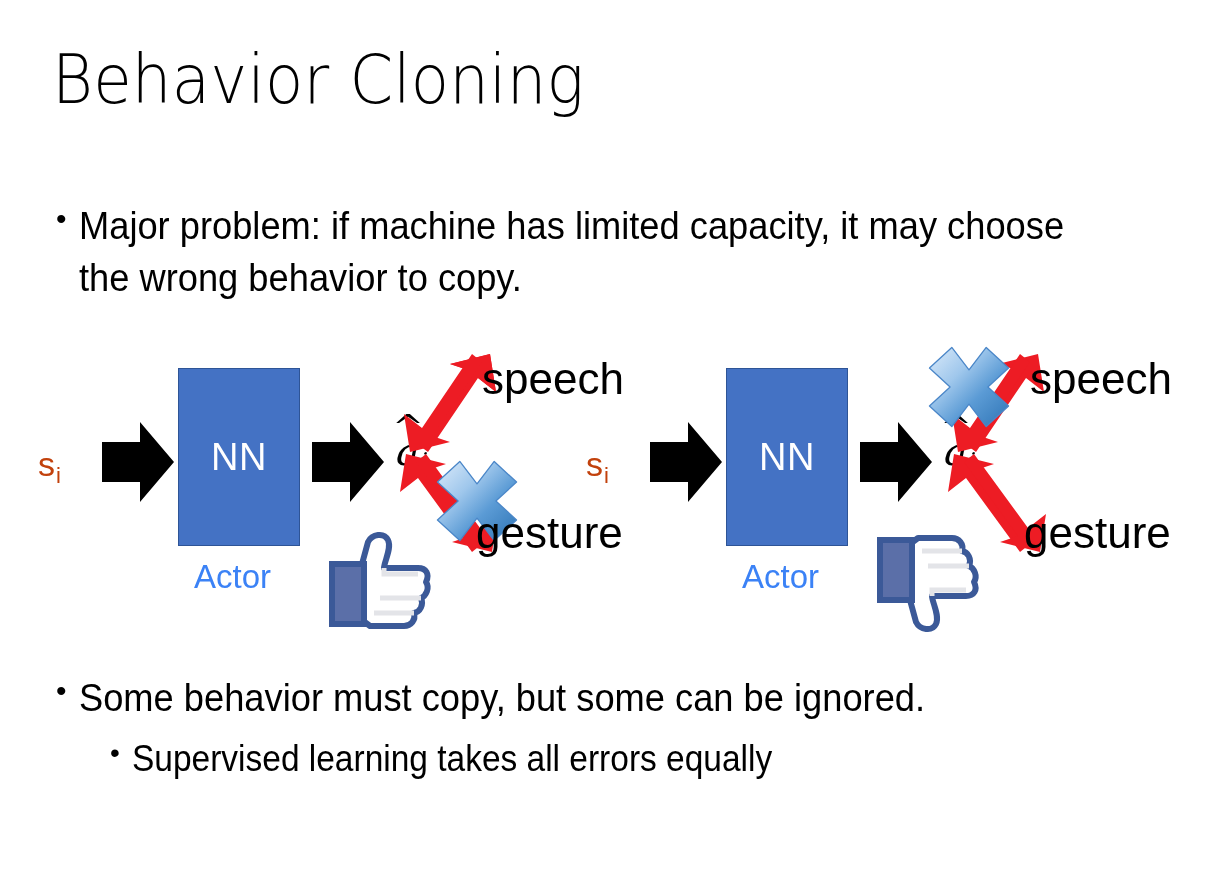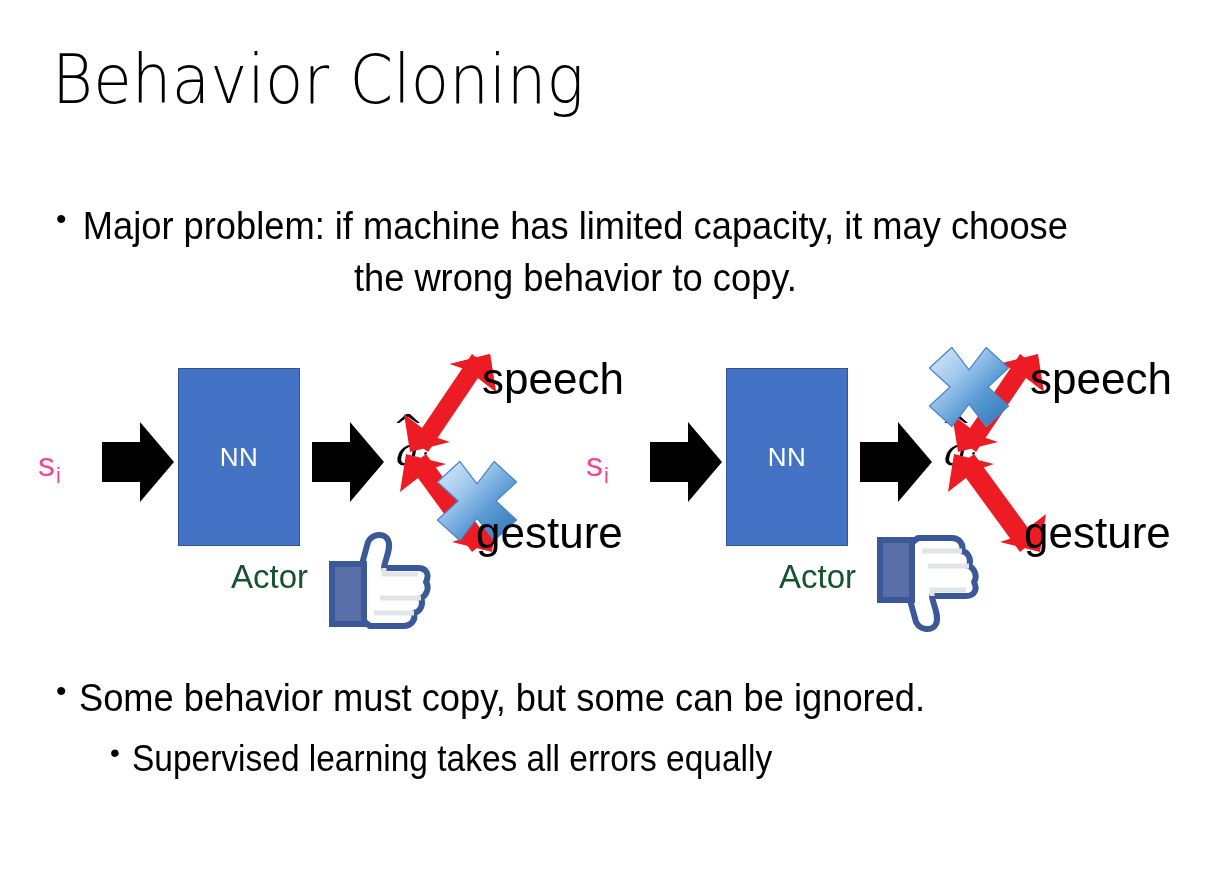--- a/index.html
+++ b/index.html
@@ -11,21 +11,20 @@
   body {
     font-family: "Liberation Sans", sans-serif;
     -webkit-font-smoothing: antialiased;
   }
   #slide {
     position: relative;
     width: 1210px;
     height: 892px;
     background: #ffffff;
     overflow: hidden;
-    text-align: center;
   }
 
   
   #slide-title {
     position: absolute;
     left: 52px;
     top: 44px;
     font-size: 68px;
     font-weight: 300;
     letter-spacing: 0.2px;
@@ -85,21 +84,21 @@
     top: 340px;
     width: 600px;
     height: 290px;
   }
   #diagram-left  { left: 10px; }
   #diagram-right { left: 558px; }
 
   .state-label {
     position: absolute;
     font-size: 34px;
-    color: #ec4899;
+    color: #c2410c;
     font-family: "Liberation Sans", sans-serif;
     white-space: nowrap;
   }
   .state-label sub {
     font-size: 22px;
     vertical-align: baseline;
     position: relative;
     top: 7px;
     left: 1px;
   }
@@ -114,31 +113,30 @@
     position: absolute;
     background: #4472C4;
     border: 1px solid #2E5496;
     box-sizing: border-box;
     display: flex;
     align-items: center;
     justify-content: center;
   }
   .nn-label {
     color: #ffffff;
-    font-size: 26px;
+    font-size: 38px;
     font-family: "Liberation Sans", sans-serif;
     letter-spacing: 0.5px;
   }
   .actor-label {
     position: absolute;
     font-size: 33px;
-    color: #14532d;
-    font-family: "Liberation Sans", sans-serif;
-    white-space: nowrap;
-    margin-left: 37px;
+    color: #3b82f6;
+    font-family: "Liberation Sans", sans-serif;
+    white-space: nowrap;
   }
 
   .action-label {
     position: absolute;
     font-family: "DejaVu Serif", "Liberation Serif", serif;
     font-style: italic;
     font-size: 40px;
     color: #000000;
     white-space: nowrap;
   }

